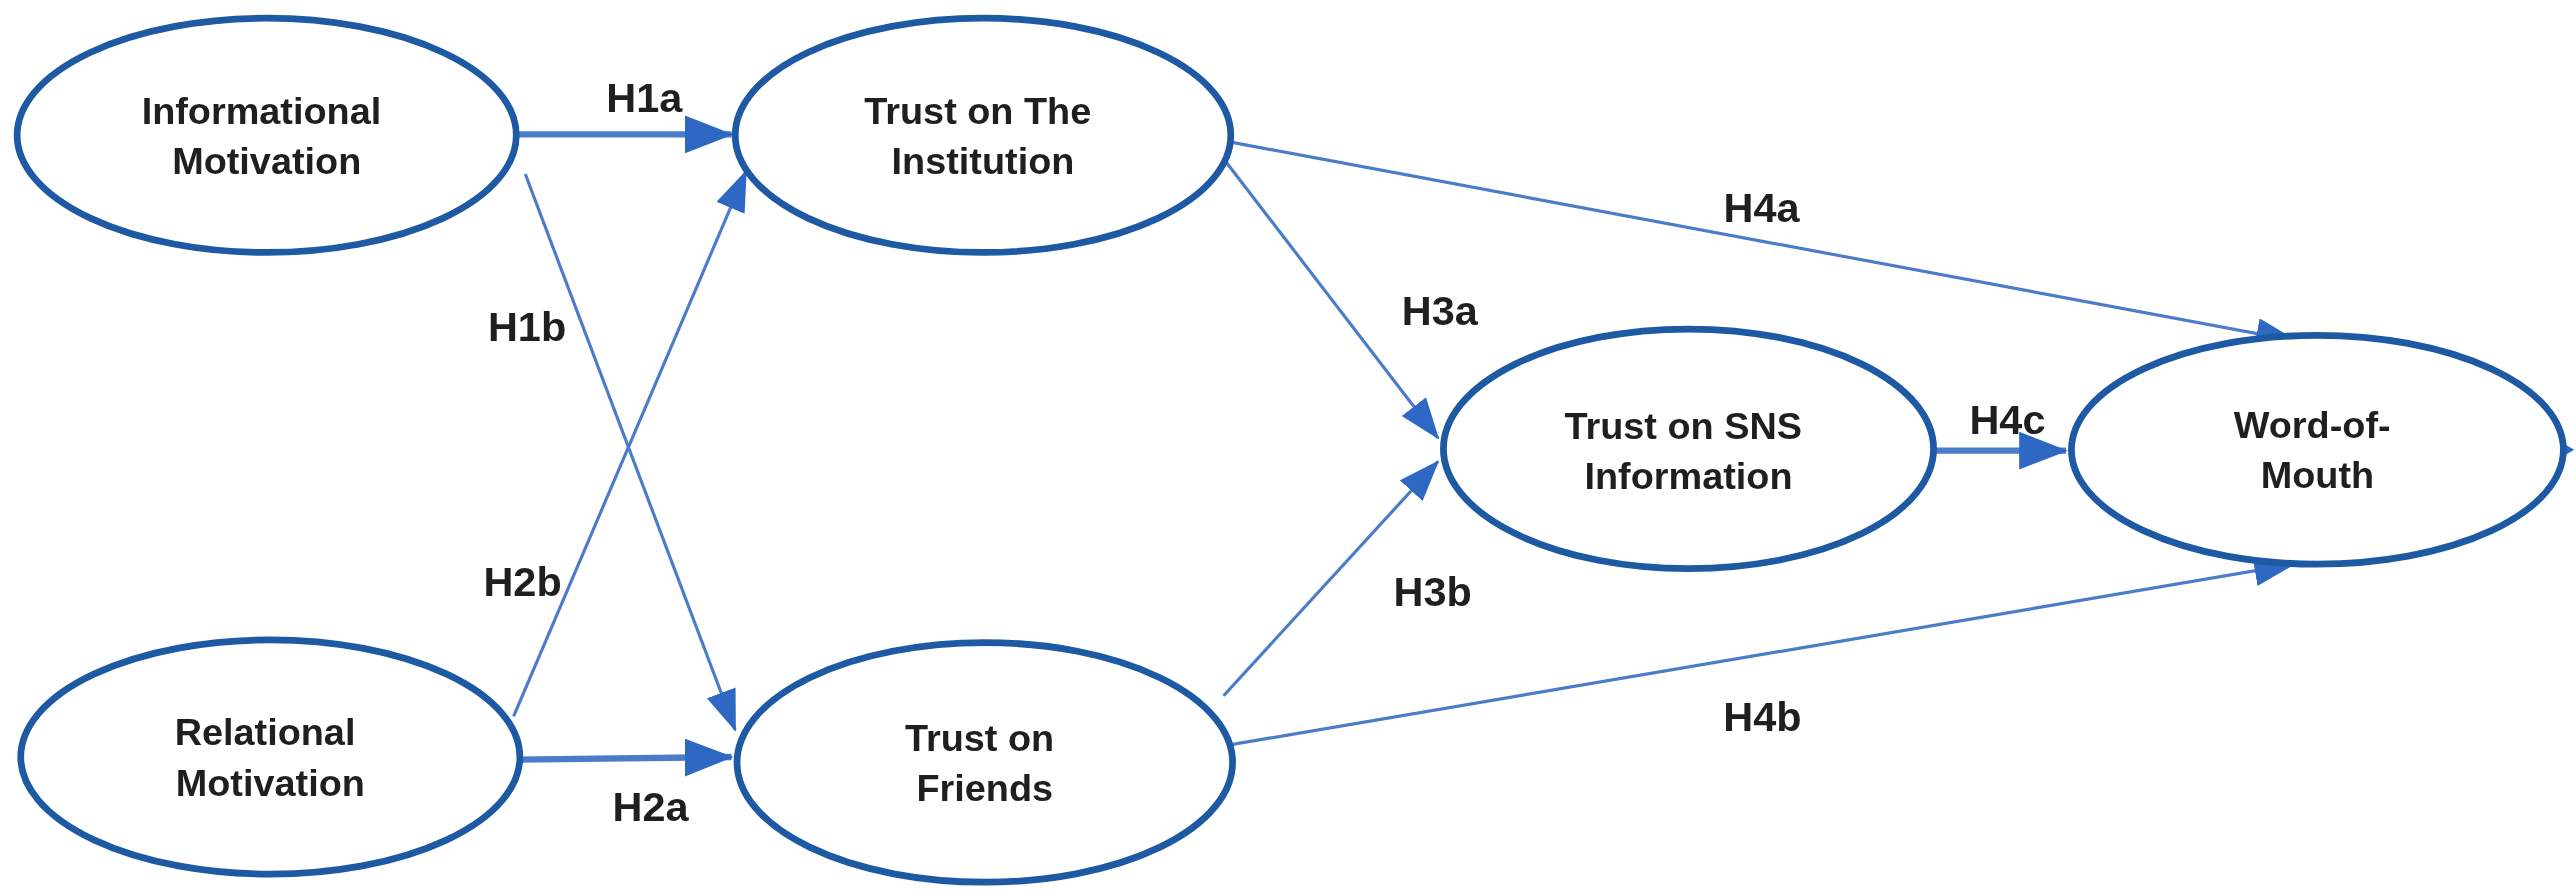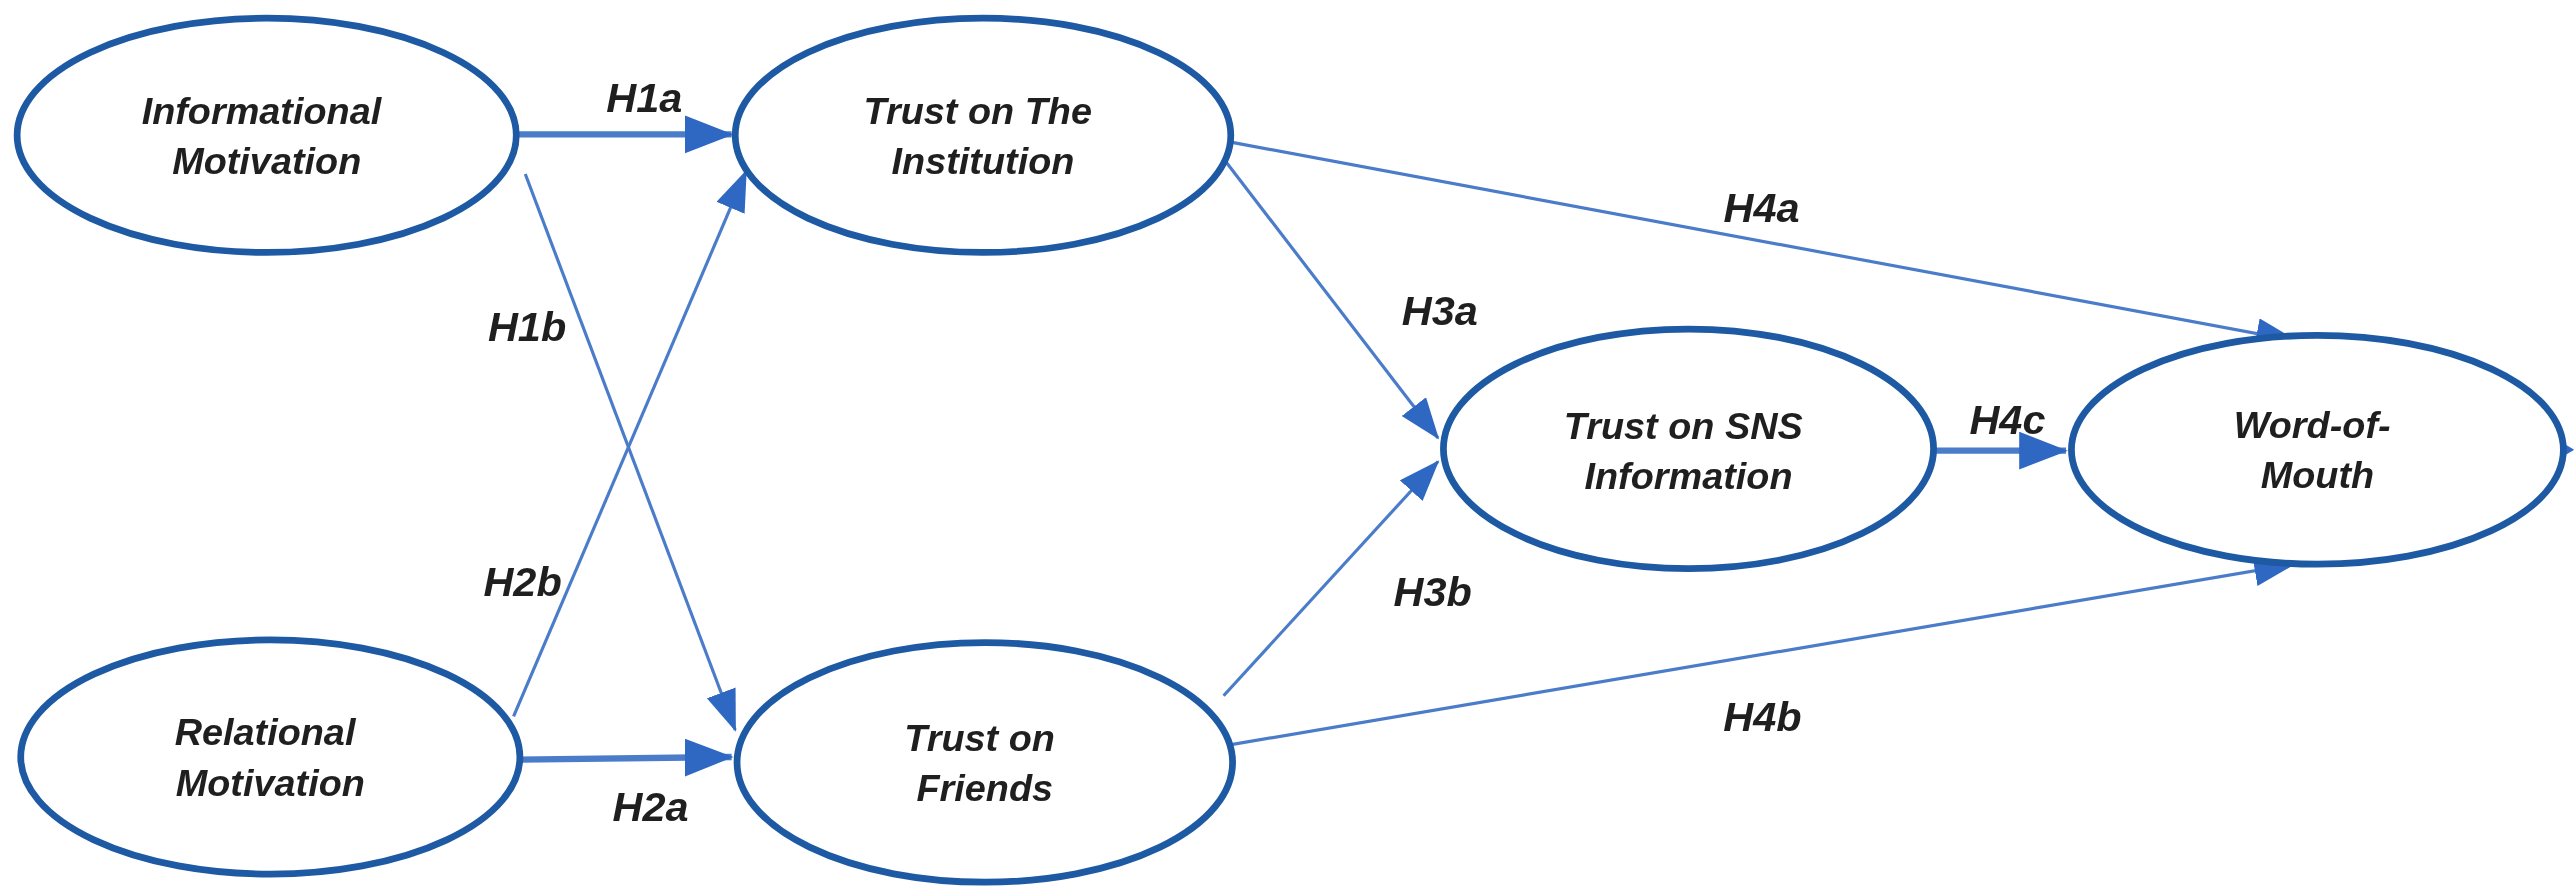--- a/index.html
+++ b/index.html
@@ -6,21 +6,20 @@
     --ellipse-stroke:#1e5aa3;
     --line:#4a7cc9;
     --arrowhead:#2e68c2;
     --text:#1f1f1f;
     --background:#ffffff;
   }
   html,body{margin:0;padding:0;background:var(--background);}
   .canvas{
     width:2576px;height:895px;position:relative;background:var(--background);
     font-family:"Liberation Sans","DejaVu Sans",sans-serif;
-    font-style:italic;
   }
   svg{display:block;}
   .node ellipse{
     fill:#ffffff;
     stroke:var(--ellipse-stroke);
     stroke-width:7.5;
   }
   .edge{
     stroke:var(--line);
     fill:none;

